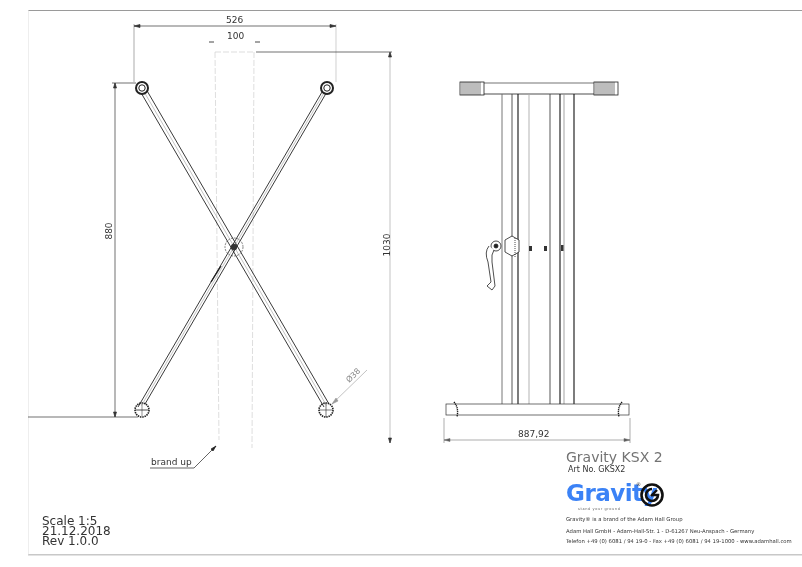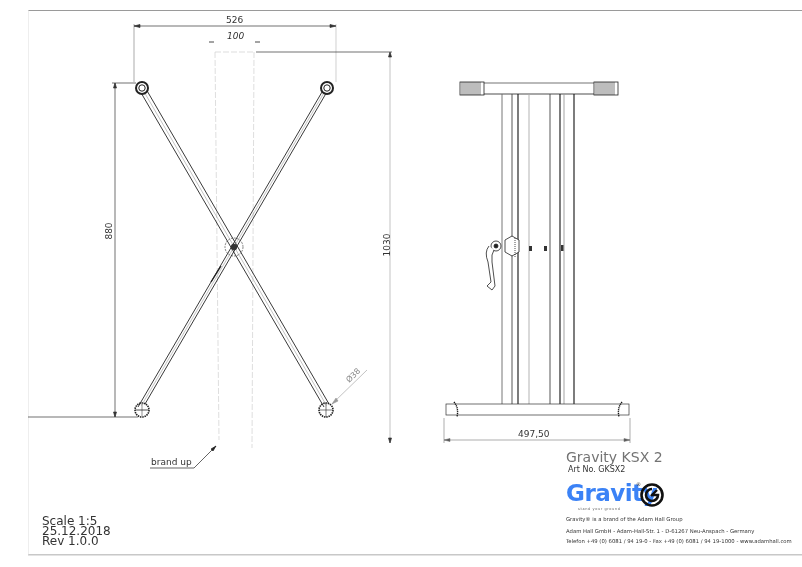--- a/index.html
+++ b/index.html
@@ -180,41 +180,41 @@
         <line x1="426" y1="440" x2="612" y2="440"></line>
         <polygon points="426,440 432,438.5 432,441.5" fill="#555"></polygon>
         <polygon points="612,440 606,438.5 606,441.5" fill="#555"></polygon>
       </g>
     </g>
 
     <line x1="10" y1="555" x2="789" y2="555" stroke="#c8c8c8" stroke-width="1"></line>
   </svg>
 
   <div class="txt dim" style="left:208px; top:15px;">526</div>
-  <div class="txt dim" style="left:209px; top:31px;font-style:italic;">100</div>
+  <div class="txt dim" style="left:209px; top:31px;">100</div>
   <div class="txt dim vert" style="left:82px; top:226px;">880</div>
   <div class="txt dim vert" style="left:358px; top:240px;">1030</div>
   <div class="txt dim" style="left:327px; top:371px; transform:rotate(-45deg); color:#888; font-size:8px;">Ø38</div>
   <div class="txt dim" style="left:133px; top:457px; font-size:9px;">brand up</div>
-  <div class="txt dim" style="left:500px; top:429px;">497,50</div>
+  <div class="txt dim" style="left:500px; top:429px;">887,92</div>
 
   <div class="title">Gravity KSX 2</div>
   <div class="artno">Art No. GKSX2</div>
 
   <div class="logo">
     <div class="logo-word">Gravity</div>
     <div class="logo-reg">®</div>
     <svg class="logo-mark" viewBox="0 0 24 24">
       <circle cx="12" cy="12" r="10.5" fill="none" stroke="#111" stroke-width="2.6"></circle>
       <path d="M12 6 A6 6 0 1 0 18 12 L12 12" fill="none" stroke="#111" stroke-width="2.6"></path>
       <line x1="11" y1="13" x2="17" y2="7" stroke="#111" stroke-width="2.4"></line>
     </svg>
     <div class="logo-tag">stand your ground</div>
   </div>
 
   <div class="small" style="top:516px;">Gravity® is a brand of the Adam Hall Group</div>
   <div class="small" style="top:528px;">Adam Hall GmbH  -  Adam-Hall-Str. 1  -  D-61267 Neu-Anspach  -  Germany</div>
   <div class="small" style="top:538px;">Telefon +49 (0) 6081 / 94 19-0 - Fax +49 (0) 6081 / 94 19-1000 - www.adamhall.com</div>
 
   <div class="meta" style="top:516px;">Scale 1:5</div>
-  <div class="meta" style="top:526px;">25.12.2018</div>
+  <div class="meta" style="top:526px;">21.12.2018</div>
   <div class="meta" style="top:536px;">Rev 1.0.0</div>
 </div>
 
 </body></html>

